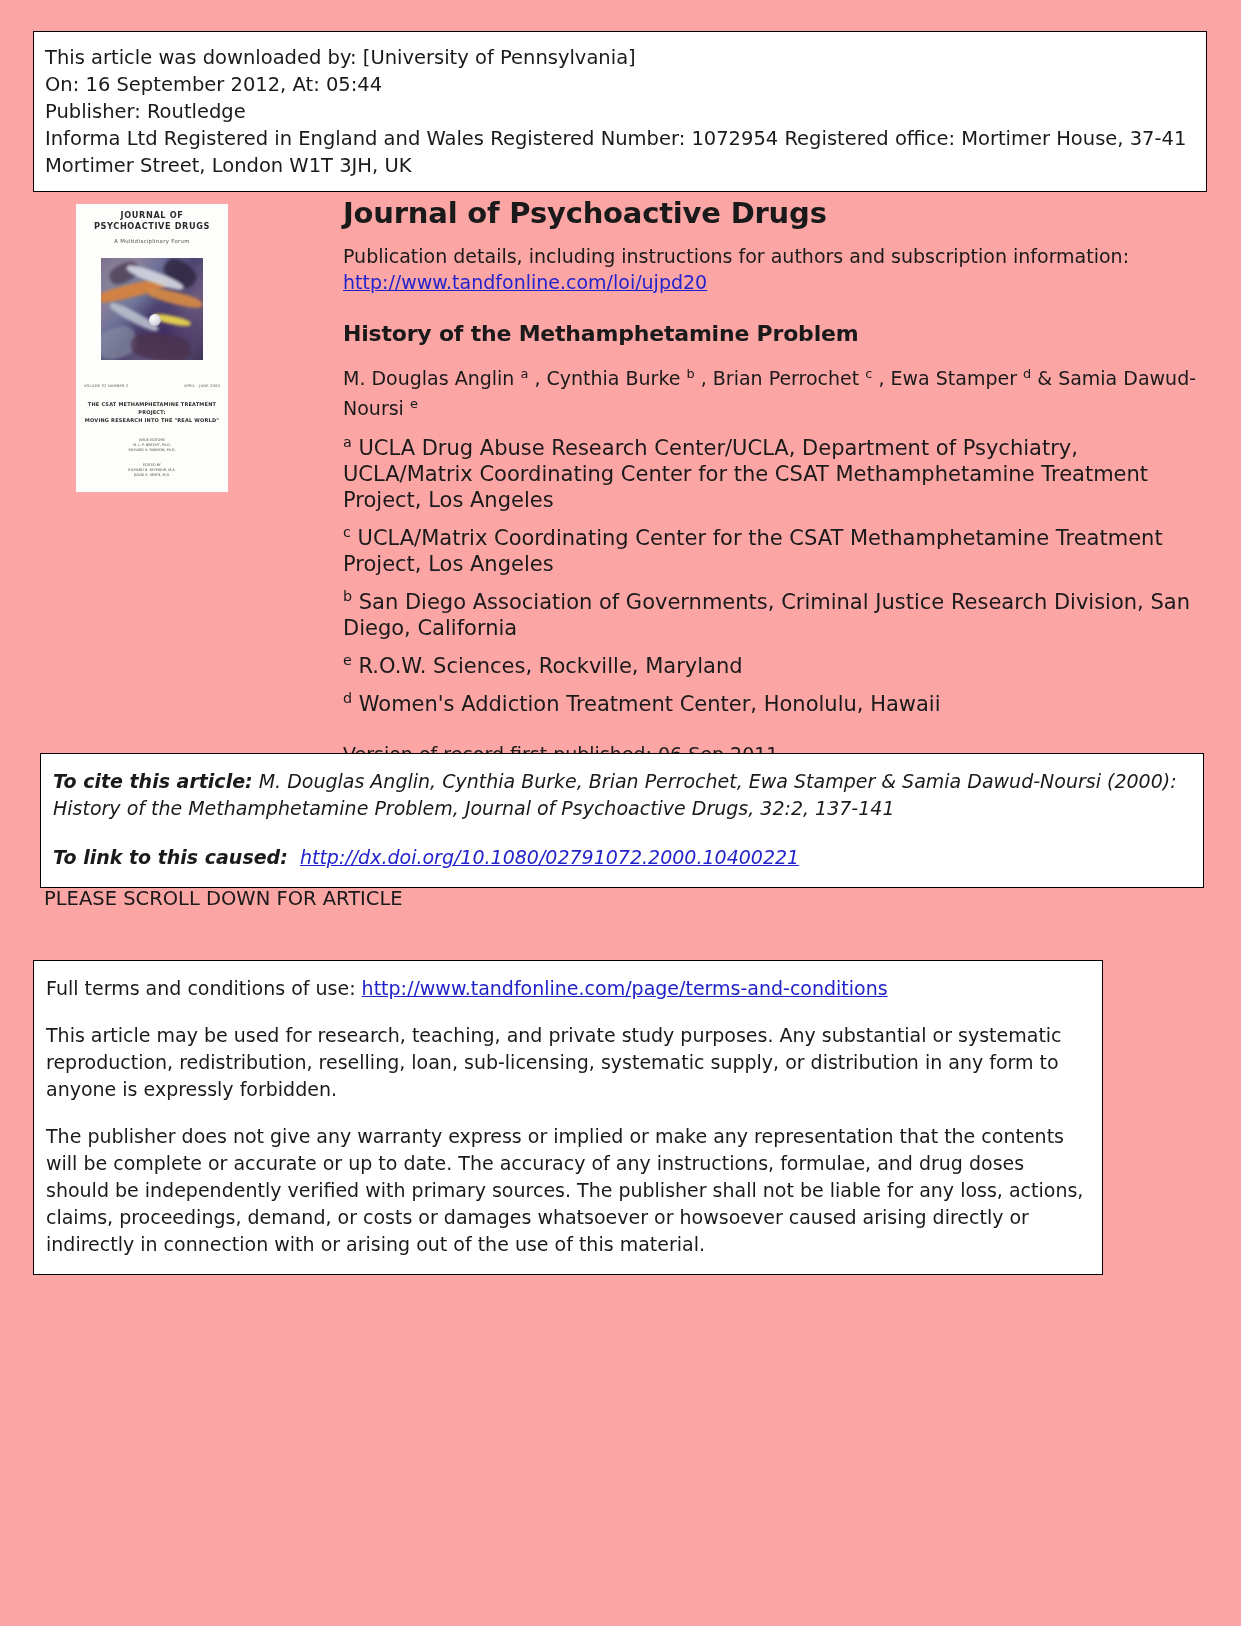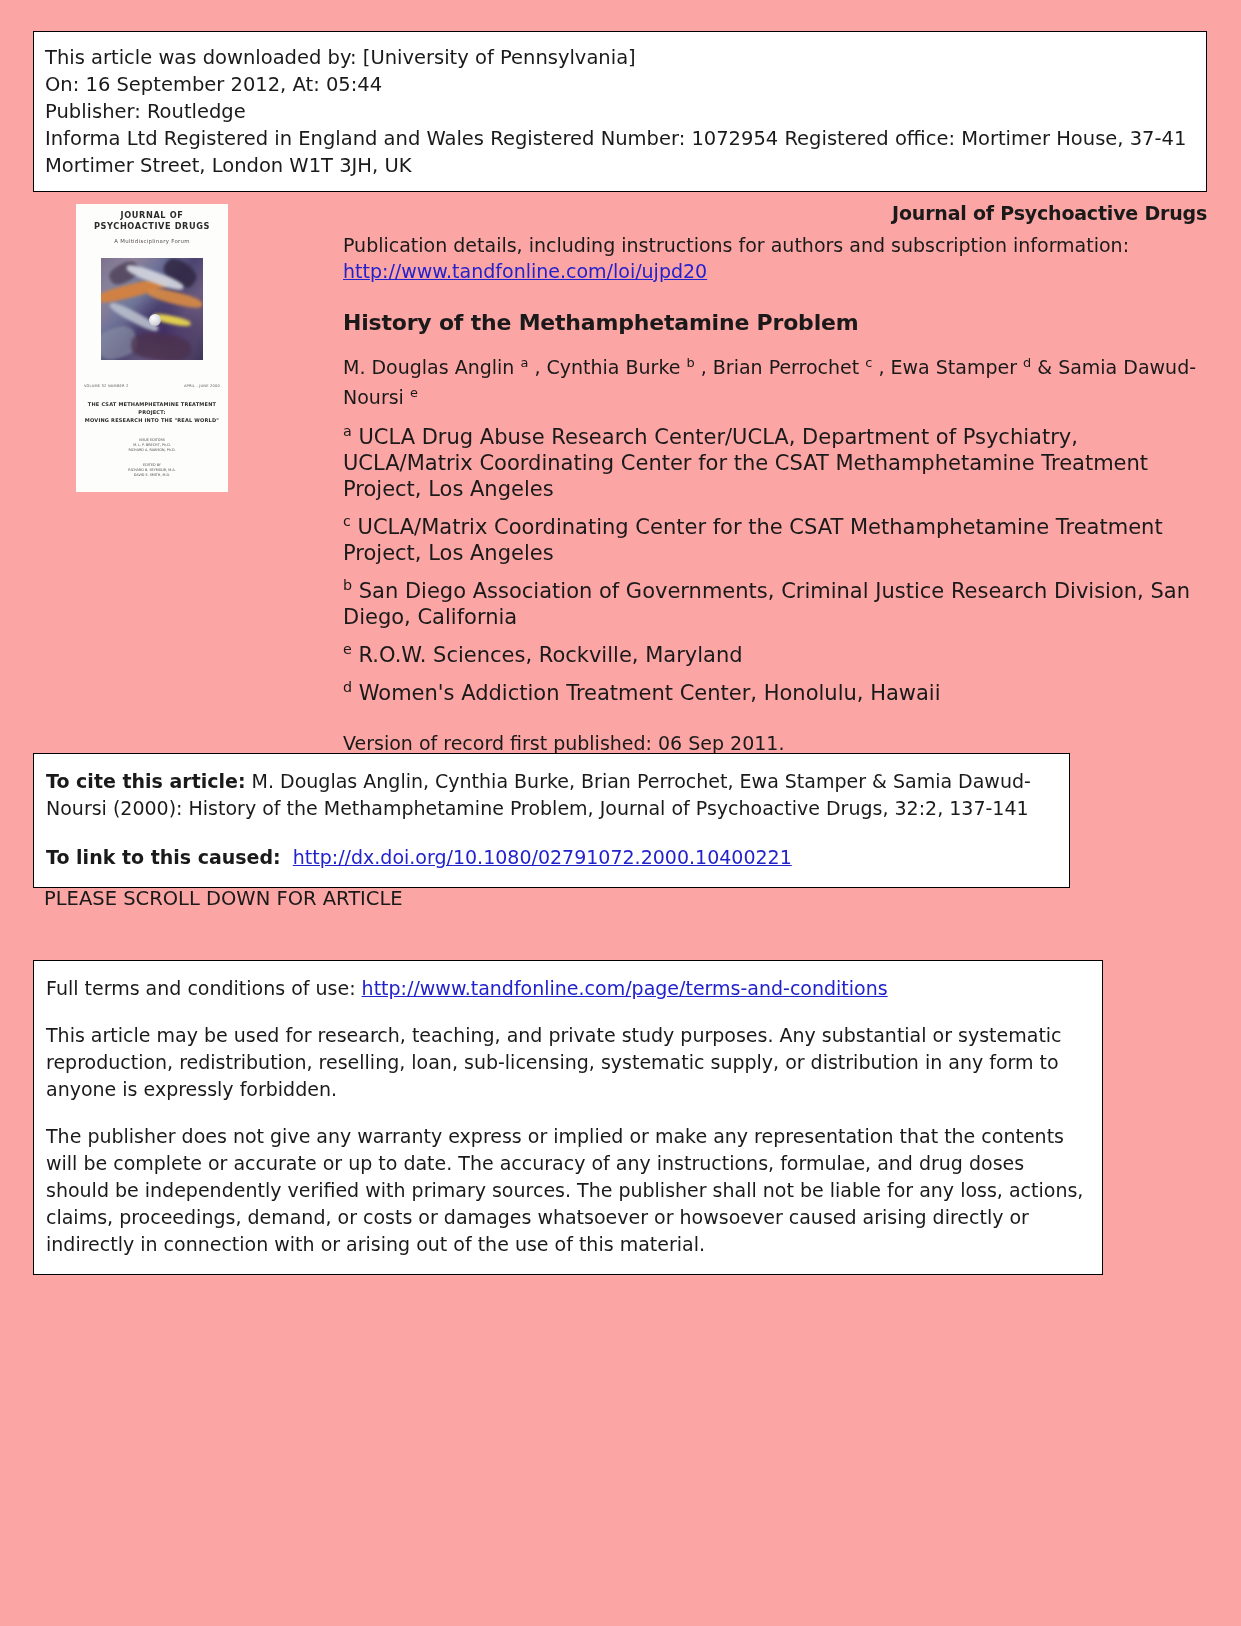--- a/index.html
+++ b/index.html
@@ -148,26 +148,25 @@
     font-size: 3.4px;
     color: #4d4d4d;
     line-height: 5.2px;
     margin: 14px 0 0 0;
     filter: blur(0.6px);
   }
   .cover-credits .grp { margin-bottom: 9px; }
 
   
   .journal-name {
-    font-size: 19px;
+    font-size: 29px;
     font-weight: bold;
     letter-spacing: -0.2px;
     line-height: 34px;
-    margin: 0 0 2px 0;
-    text-align: right;
+    margin: 0 0 13px 0;
   }
   .pub-details {
     font-size: 19px;
     line-height: 26px;
     margin: 0;
   }
   a.link {
     color: #2222cc;
     text-decoration: underline;
     word-break: break-all;
@@ -195,24 +194,25 @@
     line-height: 0;
   }
   .version-line {
     font-size: 19px;
     line-height: 26px;
     margin-top: 24px;
   }
 
   
   #citation-box {
-    left: 33px;
+    left: 40px;
     top: 753px;
-    width: 1037px;
+    width: 1164px;
     padding: 14px 12px 16px 12px;
+    font-style: italic;
   }
   #citation-box p {
     margin: 0;
     font-size: 19px;
     line-height: 27px;
   }
   #citation-box p.second { margin-top: 22px; }
   .bold { font-weight: bold; }
 
   

